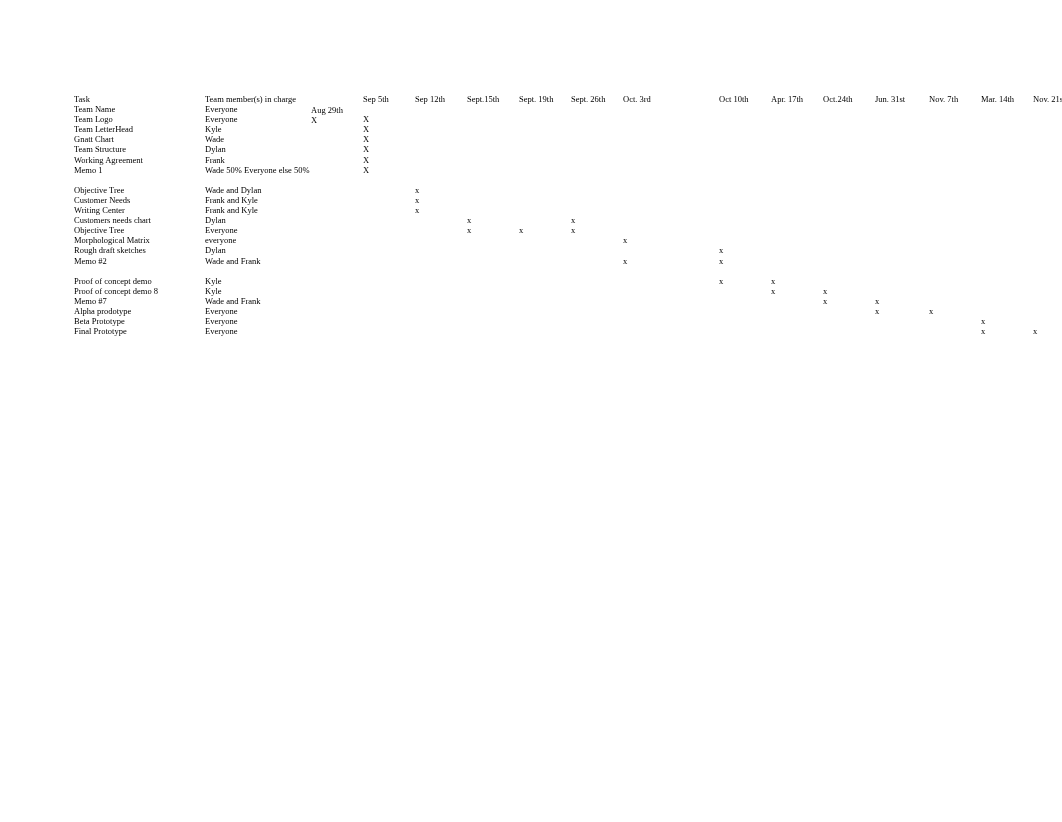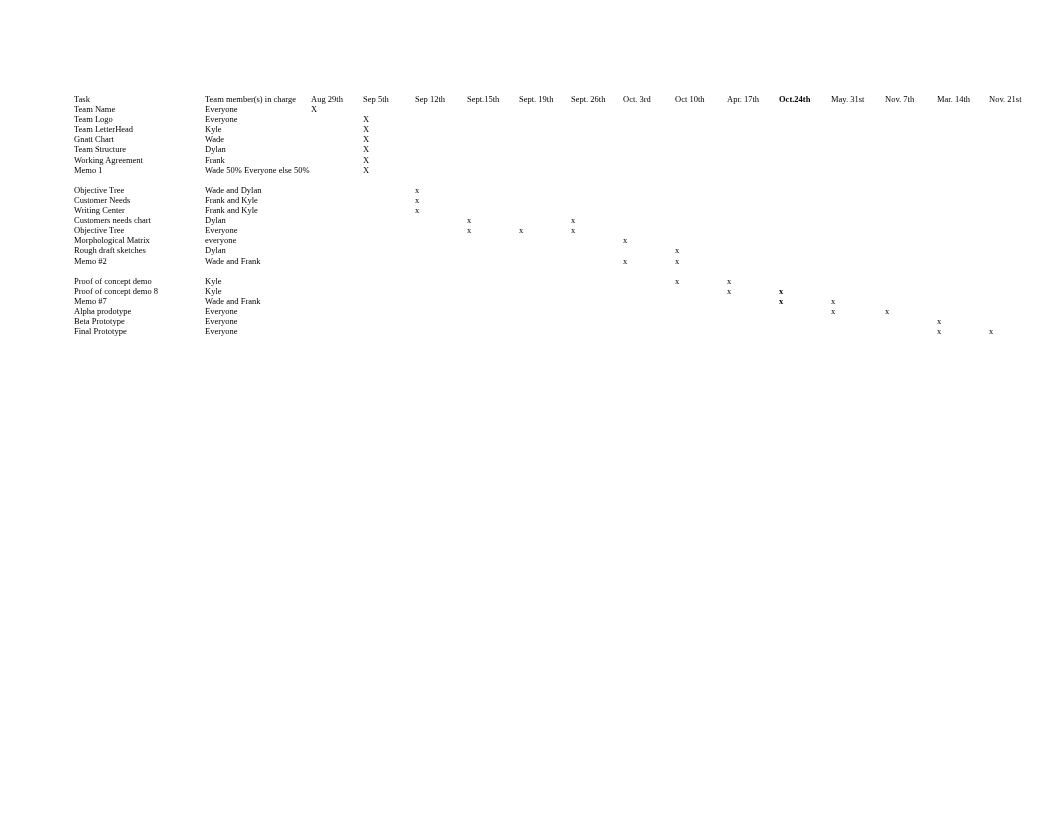--- a/index.html
+++ b/index.html
@@ -13,41 +13,41 @@
       color: #000000;
     }
     .sheet {
       position: absolute;
       top: 94px;
       left: 74px;
       width: 900px;
     }
     .row {
       display: flex;
-      align-items: flex-end;
+      align-items: center;
       height: 10.1px;
       line-height: 10.1px;
     }
     .row.blank {
       height: 10.1px;
     }
     
     .c0  { flex: 0 0 86px;  }  
     .c1  { flex: 0 0 106px; margin-left: 45px; }  
     .c2  { flex: 0 0 40px; margin-top: 22px;  }  
     .c3  { flex: 0 0 12px;  }  
     .c4  { flex: 0 0 52px;  }  
     .c5  { flex: 0 0 52px;  }  
     .c6  { flex: 0 0 52px;  }  
     .c7  { flex: 0 0 52px;  }  
     .c8  { flex: 0 0 52px;  }  
     .c9  { flex: 0 0 52px;  }  
-    .c10 { flex: 0 0 52px;  }  
+    .c10 { flex: 0 0 52px; margin-left: 44px;  }  
     .c11 { flex: 0 0 52px;  }  
-    .c12 { flex: 0 0 52px; font-weight: bold;  }  
+    .c12 { flex: 0 0 52px;  }  
     .c13 { flex: 0 0 54px;  }  
     .c14 { flex: 0 0 52px;  }  
     .c15 { flex: 0 0 52px;  }  
     .c16 { flex: 0 0 52px;  }  
     .cell {
       white-space: nowrap;
       overflow: visible;
     }
   </style>
 </head>
@@ -62,21 +62,21 @@
     <div class="cell c3"></div>
     <div class="cell c4">Sep 5th</div>
     <div class="cell c5">Sep 12th</div>
     <div class="cell c6">Sept.15th</div>
     <div class="cell c7">Sept. 19th</div>
     <div class="cell c8">Sept. 26th</div>
     <div class="cell c9">Oct. 3rd</div>
     <div class="cell c10">Oct 10th</div>
     <div class="cell c11">Apr. 17th</div>
     <div class="cell c12">Oct.24th</div>
-    <div class="cell c13">May. 31st</div>
+    <div class="cell c13">Jun. 31st</div>
     <div class="cell c14">Nov. 7th</div>
     <div class="cell c15">Mar. 14th</div>
     <div class="cell c16">Nov. 21st</div>
   </div>
 
   <div id="body-rows">
       <div class="row">
         <div class="cell c0">Team Name</div>
         <div class="cell c1">Everyone</div>
         <div class="cell c2">X</div>

